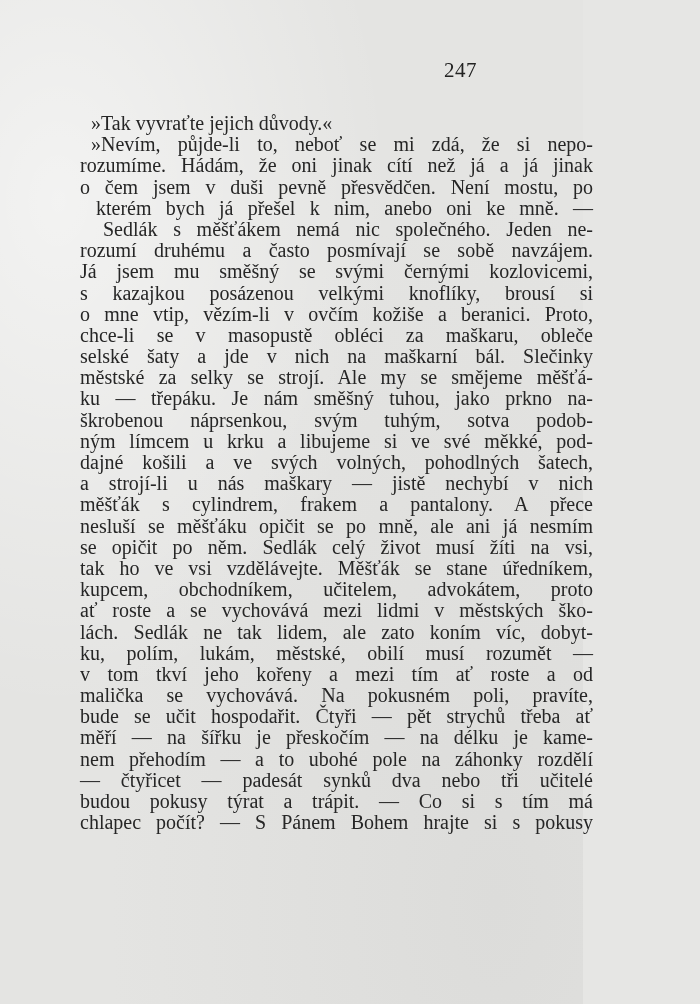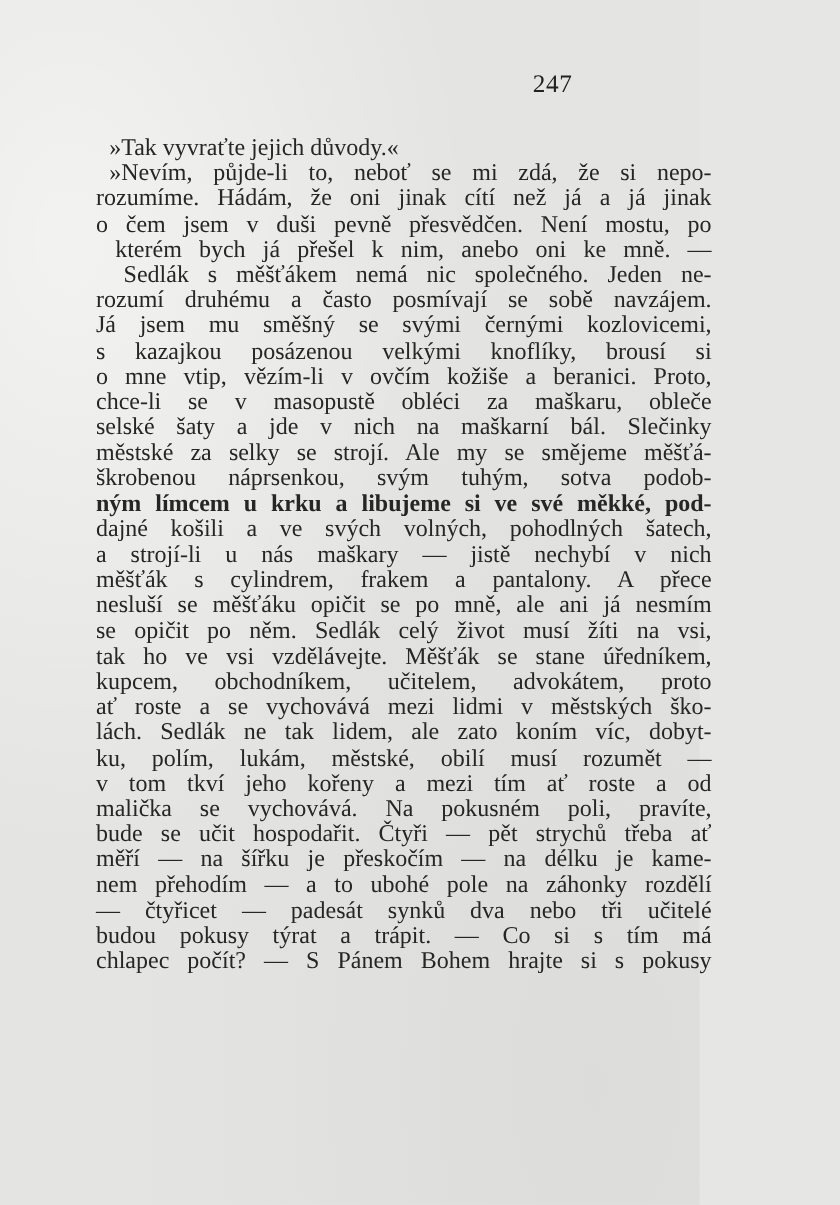--- a/index.html
+++ b/index.html
@@ -64,22 +64,23 @@
       <span class="line"><span style="white-space: nowrap; word-spacing: 0px;">o čem jsem v duši pevně přesvědčen. Není mostu, po</span></span>
       <span class="line"><span style="white-space: nowrap; word-spacing: 0px; margin-left: 16px;">kterém bych já přešel k nim, anebo oni ke mně. —</span></span>
       <span class="line"><span style="white-space: nowrap; word-spacing: 0px; margin-left: 23px;">Sedlák s měšťákem nemá nic společného. Jeden ne-</span></span>
       <span class="line"><span style="white-space: nowrap; word-spacing: 0px; margin-top: 48px;">rozumí druhému a často posmívají se sobě navzájem.</span></span>
       <span class="line"><span style="white-space: nowrap; word-spacing: 0px;">Já jsem mu směšný se svými černými kozlovicemi,</span></span>
       <span class="line"><span style="white-space: nowrap; word-spacing: 0px;">s kazajkou posázenou velkými knoflíky, brousí si</span></span>
       <span class="line"><span style="white-space: nowrap; word-spacing: 0px;">o mne vtip, vězím-li v ovčím kožiše a beranici. Proto,</span></span>
       <span class="line"><span style="white-space: nowrap; word-spacing: 0px;">chce-li se v masopustě obléci za maškaru, obleče</span></span>
       <span class="line"><span style="white-space: nowrap; word-spacing: 0px;">selské šaty a jde v nich na maškarní bál. Slečinky</span></span>
       <span class="line"><span style="white-space: nowrap; word-spacing: 0px;">městské za selky se strojí. Ale my se smějeme měšťá-</span></span>
+      <span class="line"><span style="white-space: nowrap; word-spacing: 0px;">ku — třepáku. Je nám směšný tuhou, jako prkno na-</span></span>
       <span class="line"><span style="white-space: nowrap; word-spacing: 0px;">škrobenou náprsenkou, svým tuhým, sotva podob-</span></span>
-      <span class="line"><span style="white-space: nowrap; word-spacing: 0px; font-weight: bold;">ným límcem u krku a libujeme si ve své měkké, pod-</span></span>
+      <span class="line"><span style="white-space: nowrap; word-spacing: 0px;">ným límcem u krku a libujeme si ve své měkké, pod-</span></span>
       <span class="line"><span style="white-space: nowrap; word-spacing: 0px;">dajné košili a ve svých volných, pohodlných šatech,</span></span>
       <span class="line"><span style="white-space: nowrap; word-spacing: 0px;">a strojí-li u nás maškary — jistě nechybí v nich</span></span>
       <span class="line"><span style="white-space: nowrap; word-spacing: 0px;">měšťák s cylindrem, frakem a pantalony. A přece</span></span>
       <span class="line"><span style="white-space: nowrap; word-spacing: 0px;">nesluší se měšťáku opičit se po mně, ale ani já nesmím</span></span>
       <span class="line"><span style="white-space: nowrap; word-spacing: 0px;">se opičit po něm. Sedlák celý život musí žíti na vsi,</span></span>
       <span class="line"><span style="white-space: nowrap; word-spacing: 0px;">tak ho ve vsi vzdělávejte. Měšťák se stane úředníkem,</span></span>
       <span class="line"><span style="white-space: nowrap; word-spacing: 0px;">kupcem, obchodníkem, učitelem, advokátem, proto</span></span>
       <span class="line"><span style="white-space: nowrap; word-spacing: 0px;">ať roste a se vychovává mezi lidmi v městských ško-</span></span>
       <span class="line"><span style="white-space: nowrap; word-spacing: 0px;">lách. Sedlák ne tak lidem, ale zato koním víc, dobyt-</span></span>
       <span class="line"><span style="white-space: nowrap; word-spacing: 0px;">ku, polím, lukám, městské, obilí musí rozumět —</span></span>

